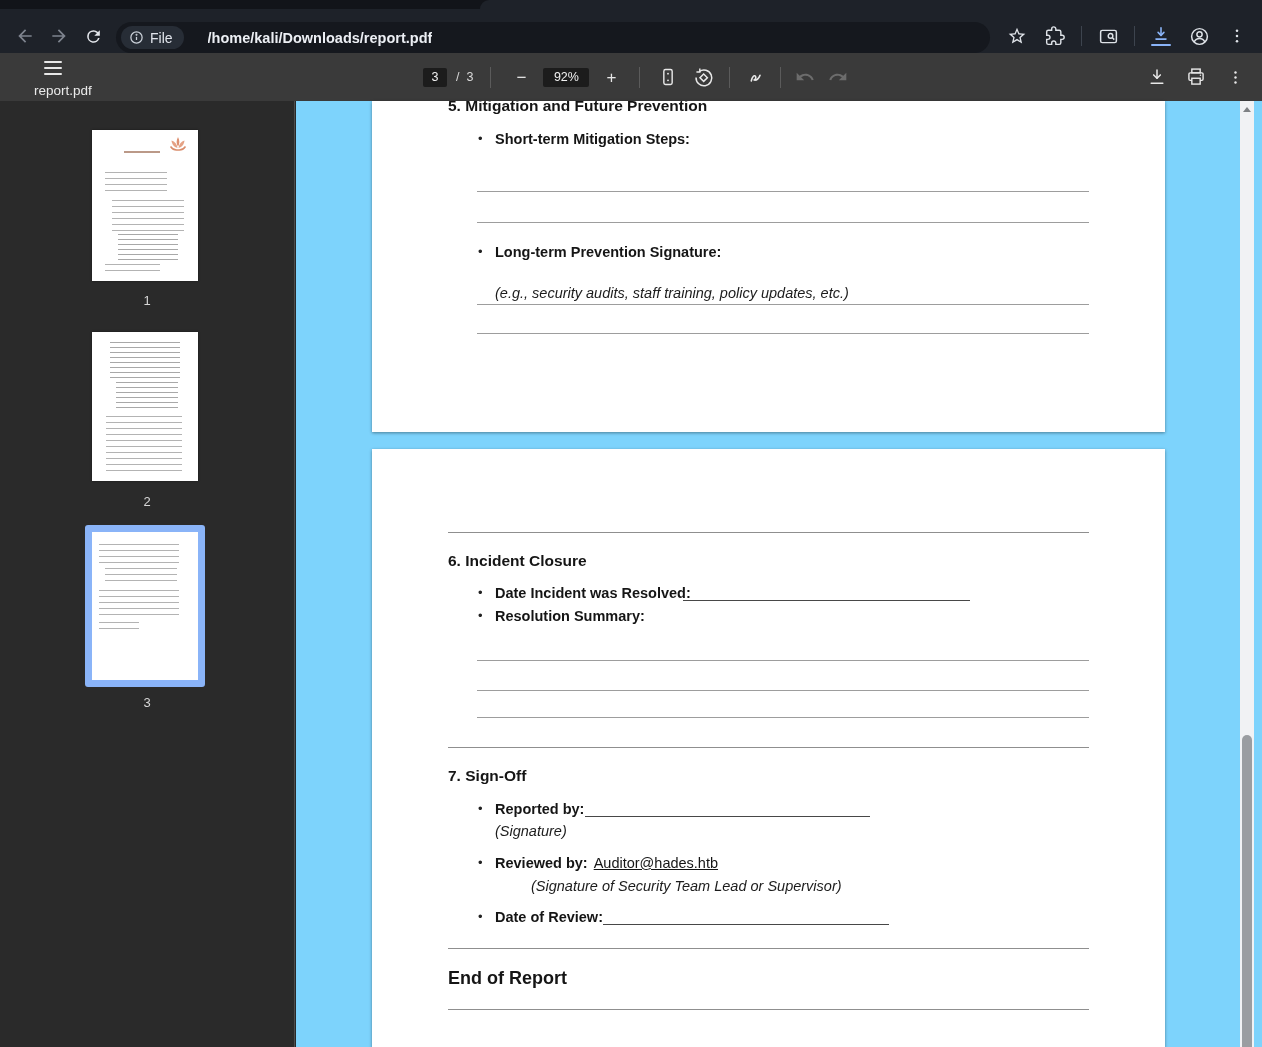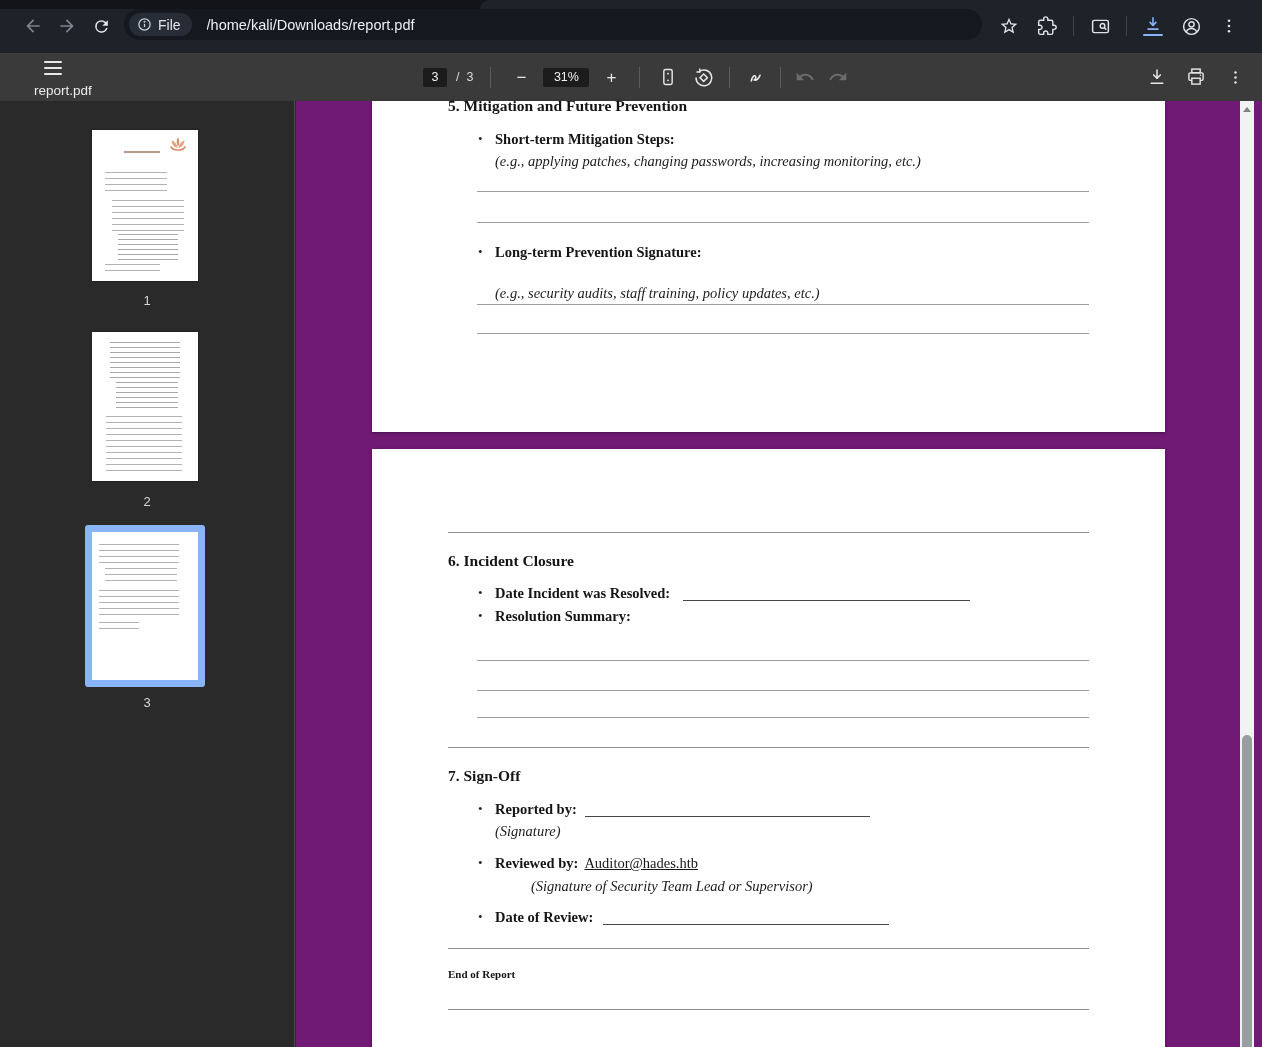--- a/index.html
+++ b/index.html
@@ -5,45 +5,45 @@
   html,body{margin:0;padding:0;}
   body{
     width:1262px;height:1047px;overflow:hidden;position:relative;
     background:#282828;font-family:"Liberation Sans",sans-serif;
     -webkit-font-smoothing:antialiased;
   }
   
   .tab-strip{position:absolute;left:0;top:0;width:100%;height:9px;background:#121419;}
   .tab-strip .tab-curve{position:absolute;left:480px;right:0;top:0;height:9px;background:#1e2229;border-top-left-radius:9px;}
   
-  .browser-bar{position:absolute;left:0;top:9px;width:100%;height:44px;background:#1e2229;display:flex;align-items:flex-start;padding:0 16px;box-sizing:border-box;}
+  .browser-bar{position:absolute;left:0;top:9px;width:100%;height:44px;background:#1e2229;display:flex;align-items:flex-end;padding:0 8px;box-sizing:border-box;}
   .nav-ico{width:34px;height:34px;display:flex;align-items:center;justify-content:center;border-radius:50%;flex:0 0 auto;}
   .url-pill{flex:1;height:31px;margin:0 10px 0 6px;background:#15181e;border-radius:16px;display:flex;align-items:center;padding:0 14px 0 5px;min-width:0;}
   .scheme-chip{display:flex;align-items:center;gap:6px;background:#272d36;border-radius:12px;height:23px;padding:0 11px 0 8px;color:#dfe3ea;font-size:14px;}
-  .url-text{margin-left:15px;color:#eceff4;font-size:14.5px;white-space:nowrap;overflow:hidden;}
+  .url-text{margin-left:24px;color:#eceff4;font-size:14.5px;white-space:nowrap;overflow:hidden;font-weight:bold;}
   .bar-right{display:flex;align-items:center;gap:4px;flex:0 0 auto;}
   .vsep{width:1px;height:20px;background:#3d444e;margin:0 5px;}
   .dl-wrap{display:flex;flex-direction:column;align-items:center;justify-content:center;width:34px;height:34px;}
   .dl-underline{width:20px;height:2.5px;border-radius:2px;background:#8ab4f8;margin-top:1px;}
   
   .pdf-bar{position:absolute;left:0;top:53px;width:100%;height:48px;background:#3a3a3a;}
   .pdf-left{position:absolute;left:14px;top:0;height:48px;display:flex;align-items:center;flex-direction:column;}
   .pdf-title{margin-left:20px;color:#eaeaea;font-size:13.5px;}
   .pdf-center{position:absolute;left:423px;top:0;height:48px;display:flex;align-items:center;}
   .pg-box{width:24px;height:19px;background:#1c1c1c;border-radius:2px;color:#f1f1f1;font-size:12.5px;display:flex;align-items:center;justify-content:center;}
   .zoom-box{width:46px;height:19px;background:#1c1c1c;border-radius:2px;color:#f1f1f1;font-size:12.5px;display:flex;align-items:center;justify-content:center;}
   .pg-sep-txt{color:#d9d9d9;font-size:12.5px;}
   .tsep{width:1px;height:21px;background:#5b5b5b;}
   .tool-btn{display:flex;align-items:center;justify-content:center;width:26px;height:30px;}
   .pm{color:#e6e6e6;font-size:17px;line-height:1;}
   .pdf-right{position:absolute;right:14px;top:0;height:48px;display:flex;align-items:center;gap:13px;}
   
   .content{position:absolute;left:0;top:101px;right:0;bottom:0;}
   .sidebar{position:absolute;left:0;top:0;width:295px;bottom:0;background:#2a2a2a;border-right:1px solid #4d4d4d;box-sizing:border-box;}
-  .viewer{position:absolute;left:296px;top:0;right:0;bottom:0;background:#701a75;font-family:Liberation Serif, serif;}
+  .viewer{position:absolute;left:296px;top:0;right:0;bottom:0;background:#7dd3fc;}
   
   .thumb{position:absolute;background:#fff;box-shadow:0 0 2px rgba(0,0,0,.5);}
   .thumb-sel-frame{position:absolute;border:7px solid #8ab4f8;border-radius:3px;background:#fff;box-sizing:border-box;}
   .thumb-label{position:absolute;width:100%;text-align:center;color:#d6d6d6;font-size:13px;}
   .mini-lines{position:absolute;background-image:repeating-linear-gradient(to bottom,#b3b3b3 0 1px,transparent 1px 6px);}
   .mini-lines.dense{background-image:repeating-linear-gradient(to bottom,#a8a8a8 0 1px,transparent 1px 5px);}
   .mini-title{position:absolute;height:2px;background:#b98;}
   
   .page{position:absolute;left:76px;width:793px;background:#fff;overflow:hidden;box-shadow:0 1px 3px rgba(0,0,0,.4);}
   .page-a{top:0;height:331px;}
@@ -177,21 +177,21 @@
   </div>
 
   <div class="pdf-center">
     <div class="pg-box">3</div>
     <span class="pg-sep-txt" style="margin:0 7px 0 9px">/</span>
     <span class="pg-sep-txt">3</span>
     <div class="tsep" style="margin:0 17px"></div>
     <div class="tool-btn">
         <span class="pm">−</span>
       </div>
-    <div class="zoom-box" style="margin:0 9px">31%</div>
+    <div class="zoom-box" style="margin:0 9px">92%</div>
     <div class="tool-btn">
         <span class="pm">+</span>
       </div>
     <div class="tsep" style="margin:0 15px"></div>
     <div class="tool-btn">
       <span>
         <svg width="20" height="22" viewBox="0 0 24 26" fill="none" stroke="#e8e8e8" stroke-width="1.7">
             <rect x="7" y="4" width="10" height="18" rx="2"></rect>
             <circle cx="12" cy="9" r="1.1" fill="#e8e8e8" stroke="none"></circle>
             <circle cx="12" cy="17" r="1.1" fill="#e8e8e8" stroke="none"></circle>
@@ -303,21 +303,20 @@
 
   <div class="viewer">
 
     <div class="page page-a">
       <div class="doc-h" style="top:-4px;">5. Mitigation and Future Prevention</div>
 
       <div class="brow" style="top:30px;">
         <span class="bdot">•</span>
         <span class="blabel">Short-term Mitigation Steps:</span>
       </div>
-      <div class="bnote" style="top:52px;">(e.g., applying patches, changing passwords, increasing monitoring, etc.)</div>
       <div class="rule" style="top:90px;"></div>
       <div class="rule" style="top:121px;"></div>
 
       <div class="brow" style="top:143px;">
         <span class="bdot">•</span>
         <span class="blabel">Long-term Prevention Signature:</span>
       </div>
       <div class="bnote" style="top:165px;margin-top:19px;">(e.g., security audits, staff training, policy updates, etc.)</div>
       <div class="rule" style="top:203px;"></div>
       <div class="rule" style="top:232px;"></div>
@@ -358,21 +357,21 @@
       </div>
       <div class="bnote" style="top:429px;margin-left:36px;">(Signature of Security Team Lead or Supervisor)</div>
 
       <div class="brow" style="top:460px;">
         <span class="bdot">•</span>
         <span class="blabel">Date of Review:</span>
       </div>
       <div class="blank" style="left:231px;top:474px;width:286px;"></div>
 
       <div class="rule-full" style="top:499px;"></div>
-      <div class="doc-h" style="top:519px;font-size:11px;text-align:right;">End of Report</div>
+      <div class="doc-h" style="top:519px;font-size:18px;text-align:right;">End of Report</div>
       <div class="rule-full" style="top:560px;"></div>
     </div>
 
     <div class="scroll-track">
       <div class="scroll-up"></div>
       <div class="scroll-thumb"></div>
     </div>
   </div>
 </div>
 

